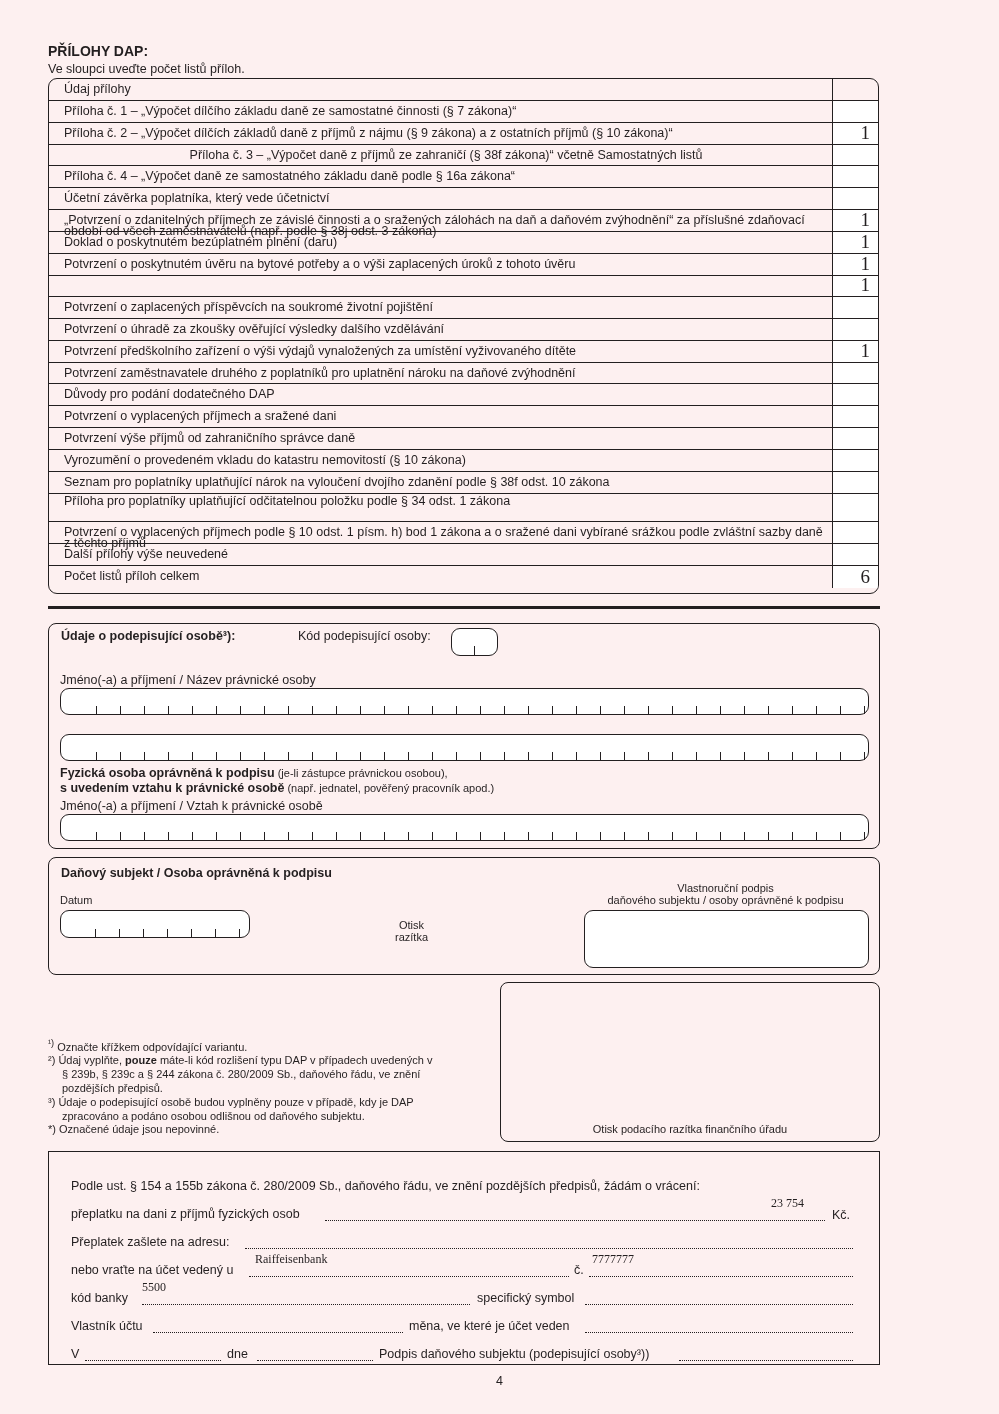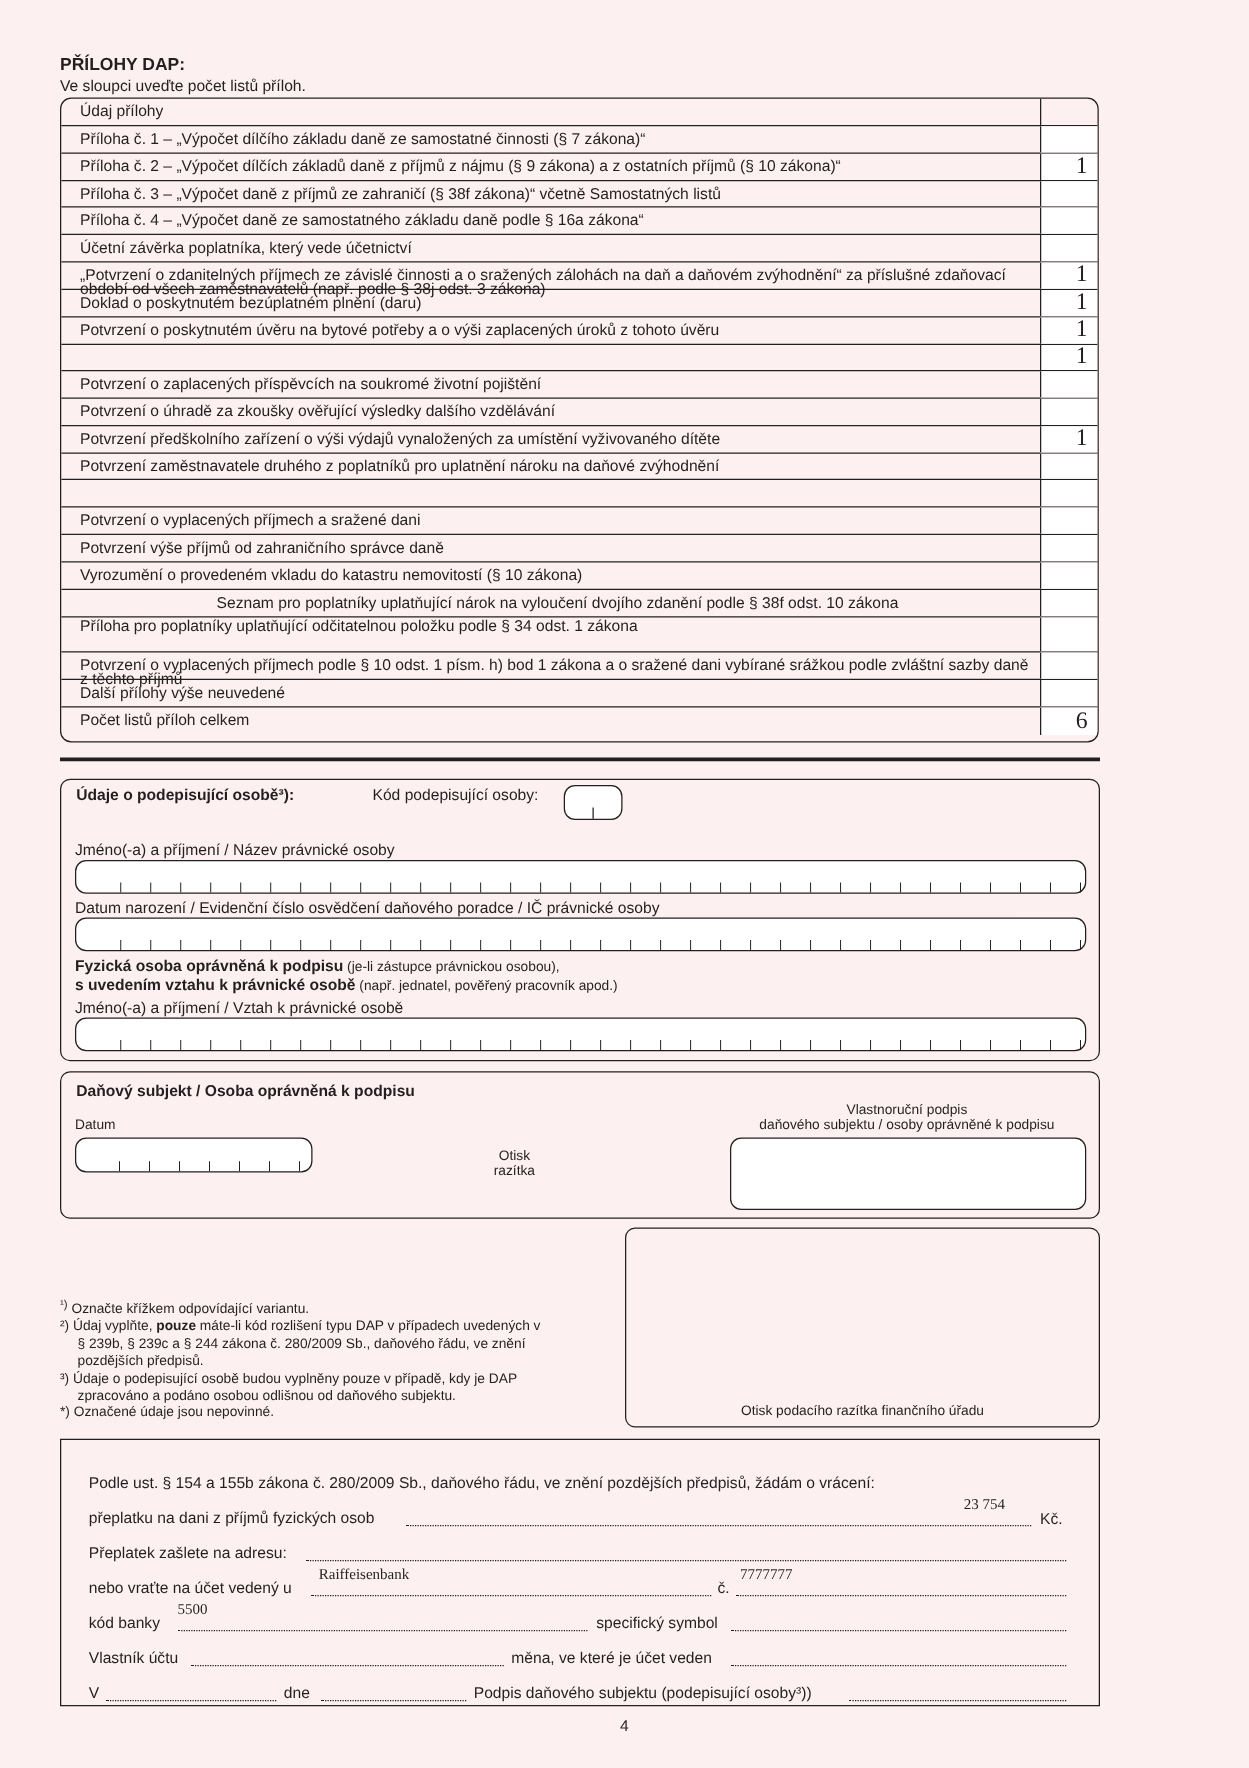--- a/index.html
+++ b/index.html
@@ -47,21 +47,21 @@
         <div class="cnt">
           <span></span>
         </div>
       </div>
       <div class="row" style="top: 44px; height: 22px;">
         <div class="name" style="top:5px">Příloha č. 2 – „Výpočet dílčích základů daně z příjmů z nájmu (§ 9 zákona) a z ostatních příjmů (§ 10 zákona)“</div>
         <div class="cnt">
           <span>1</span>
         </div>
       </div>
-      <div class="row" style="top: 66px; height: 21px;">
+      <div class="row" style="top: 66px; height: 21px; text-align: center;">
         <div class="name" style="top:5px">Příloha č. 3 – „Výpočet daně z příjmů ze zahraničí (§ 38f zákona)“ včetně Samostatných listů</div>
         <div class="cnt">
           <span></span>
         </div>
       </div>
       <div class="row" style="top: 87px; height: 22px;">
         <div class="name" style="top:5px">Příloha č. 4 – „Výpočet daně ze samostatného základu daně podle § 16a zákona“</div>
         <div class="cnt">
           <span></span>
         </div>
@@ -113,20 +113,21 @@
           <span>1</span>
         </div>
       </div>
       <div class="row" style="top: 284px; height: 21px;">
         <div class="name" style="top:5px">Potvrzení zaměstnavatele druhého z poplatníků pro uplatnění nároku na daňové zvýhodnění</div>
         <div class="cnt">
           <span></span>
         </div>
       </div>
       <div class="row" style="top: 305px; height: 22px;">
+        <div class="name" style="top:5px">Důvody pro podání dodatečného DAP</div>
         <div class="cnt">
           <span></span>
         </div>
       </div>
       <div class="row" style="top: 327px; height: 22px;">
         <div class="name" style="top:5px">Potvrzení o vyplacených příjmech a sražené dani</div>
         <div class="cnt">
           <span></span>
         </div>
       </div>
@@ -135,21 +136,21 @@
         <div class="cnt">
           <span></span>
         </div>
       </div>
       <div class="row" style="top: 371px; height: 22px;">
         <div class="name" style="top:5px">Vyrozumění o provedeném vkladu do katastru nemovitostí (§ 10 zákona)</div>
         <div class="cnt">
           <span></span>
         </div>
       </div>
-      <div class="row" style="top: 393px; height: 22px; text-align: center;">
+      <div class="row" style="top: 393px; height: 22px;">
         <div class="name" style="top:5px">Seznam pro poplatníky uplatňující nárok na vyloučení dvojího zdanění podle § 38f odst. 10 zákona</div>
         <div class="cnt">
           <span></span>
         </div>
       </div>
       <div class="row" style="top: 415px; height: 28px;">
         <div class="name" style="top:2px">Příloha pro poplatníky uplatňující odčitatelnou položku podle § 34 odst. 1 zákona</div>
         <div class="cnt">
           <span></span>
         </div>
@@ -180,21 +181,20 @@
 <div class="abs box" style="left:48px;top:623px;width:832px;height:226px">
   <div class="abs lbl bold" style="left:12px;top:5px">Údaje o podepisující osobě³):</div>
   <div class="abs lbl" style="left:249px;top:5px">Kód podepisující osoby:</div>
   <div class="abs field" style="left:402px;top:4px;width:47px;height:28px">
     <div class="abs" style="left:22px;bottom:0;width:1px;height:9px;background:#231f20"></div>
   </div>
   <div class="abs lbl" style="left:11px;top:49px">Jméno(-a) a příjmení / Název právnické osoby</div>
   <div class="abs field" style="left:11px;top:64px;width:809px;height:27px">
       <div class="ticks"></div>
     </div>
-  <div class="abs lbl" style="left:11px;top:95px">Datum narození / Evidenční číslo osvědčení daňového poradce / IČ právnické osoby</div>
   <div class="abs field" style="left:11px;top:110px;width:809px;height:27px">
       <div class="ticks"></div>
     </div>
   <div class="abs lbl" style="left:11px;top:142px"><span class="bold">Fyzická osoba oprávněná k podpisu</span><span class="small"> (je-li zástupce právnickou osobou),</span></div>
   <div class="abs lbl" style="left:11px;top:157px"><span class="bold">s uvedením vztahu k právnické osobě</span><span class="small"> (např. jednatel, pověřený pracovník apod.)</span></div>
   <div class="abs lbl" style="left:11px;top:175px">Jméno(-a) a příjmení / Vztah k právnické osobě</div>
   <div class="abs field" style="left:11px;top:190px;width:809px;height:27px">
       <div class="ticks"></div>
     </div>
 </div>

